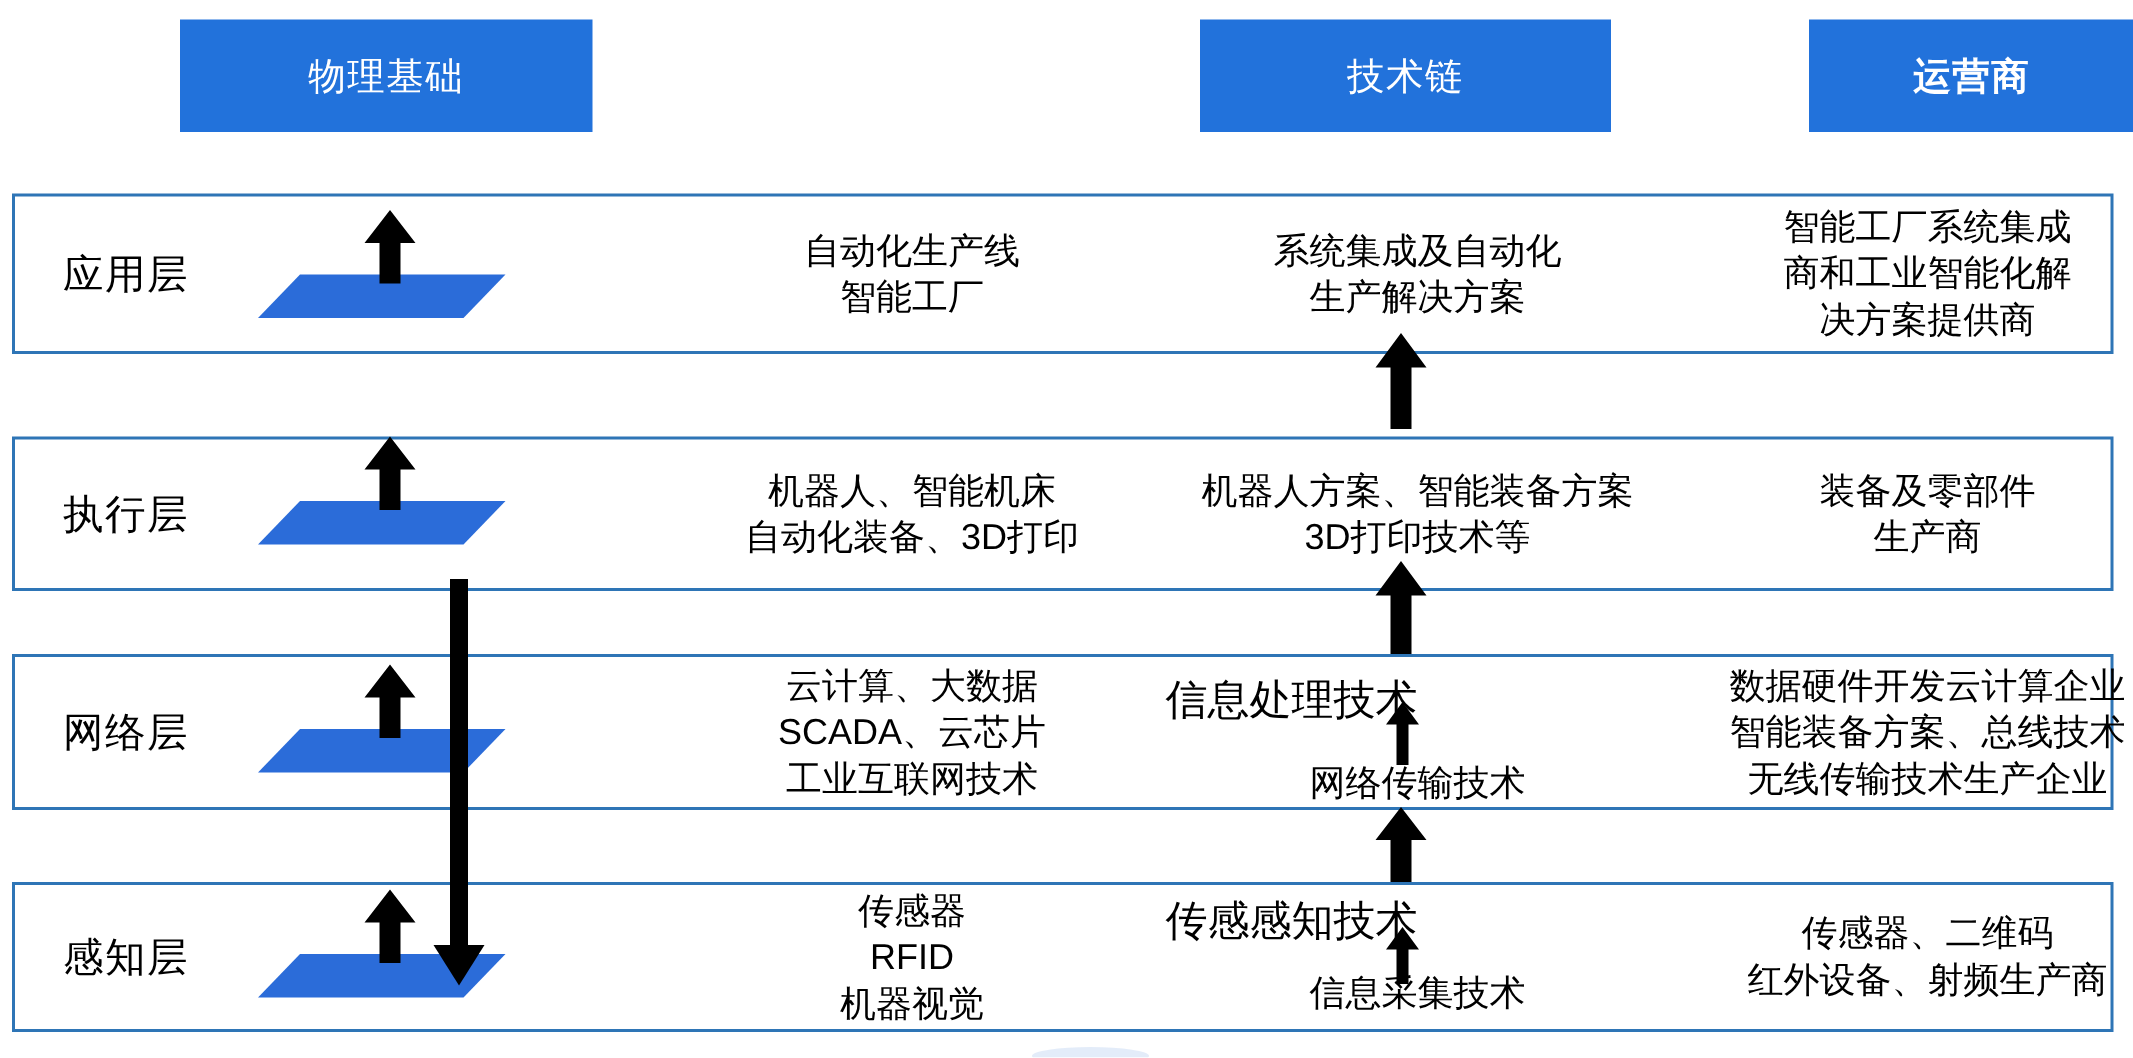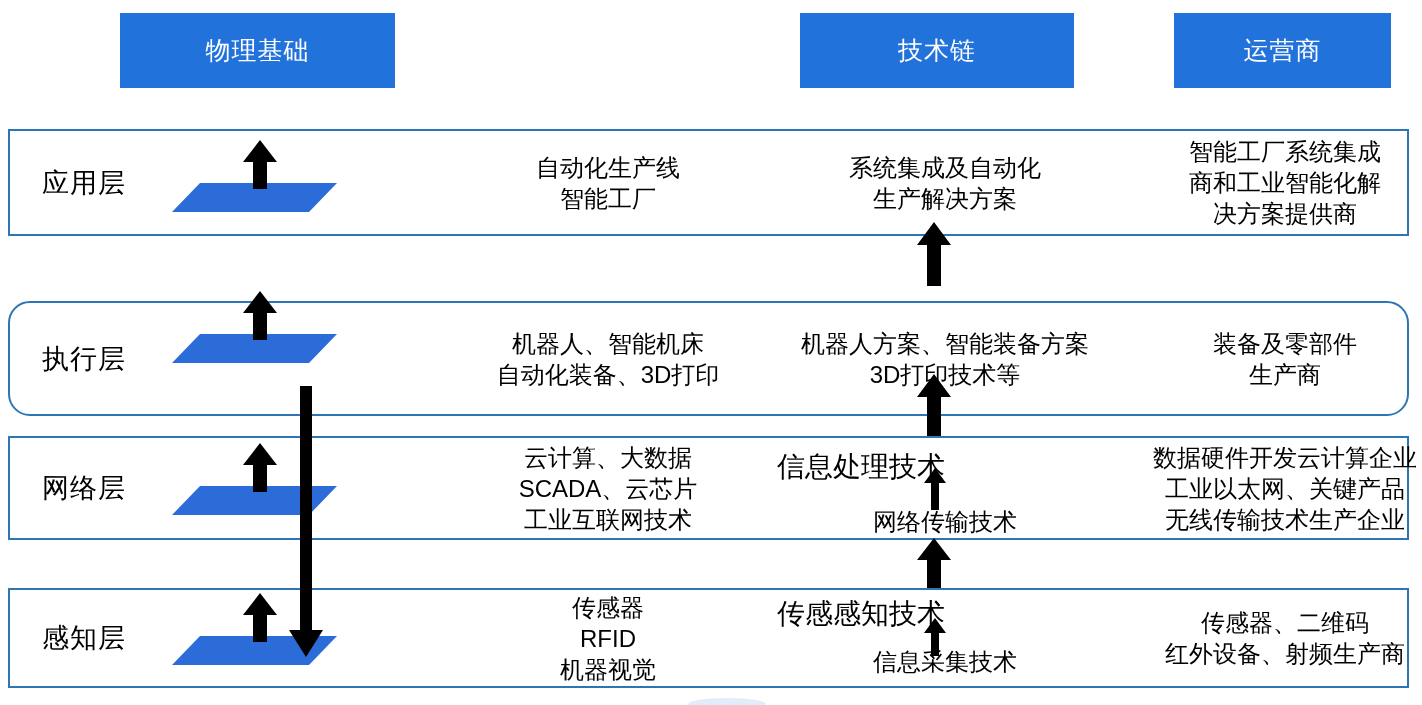--- a/index.html
+++ b/index.html
@@ -76,42 +76,42 @@
 <body>
 
 <div class="canvas">
 
   <div class="hdr-box" style="left:120px; width:275px;">
     <span>物理基础</span>
   </div>
   <div class="hdr-box" style="left:800px; width:274px;text-align:right;">
     <span>技术链</span>
   </div>
-  <div class="hdr-box" style="left:1174px; width:217px;">
+  <div class="hdr-box" style="left:1206px; width:217px;font-weight:bold;">
     <span>运营商</span>
   </div>
 
   <div class="layer-row" style="top:129px; height:107px;">
     <div class="layer-label">应用层</div>
     <div class="cell cell-kp">
       <span>自动化生产线</span>
       <span>智能工厂</span>
     </div>
     <div class="cell cell-tech">
       <span>系统集成及自动化</span>
       <span>生产解决方案</span>
     </div>
     <div class="cell cell-ops">
       <span>智能工厂系统集成</span>
       <span>商和工业智能化解</span>
       <span>决方案提供商</span>
     </div>
   </div>
 
-  <div class="layer-row" style="top:301px; height:115px;border-radius:22px;">
+  <div class="layer-row" style="top:291px; height:103px;">
     <div class="layer-label">执行层</div>
     <div class="cell cell-kp">
       <span>机器人、智能机床</span>
       <span>自动化装备、3D打印</span>
     </div>
     <div class="cell cell-tech">
       <span>机器人方案、智能装备方案</span>
       <span>3D打印技术等</span>
     </div>
     <div class="cell cell-ops">
@@ -124,21 +124,21 @@
     <div class="layer-label">网络层</div>
     <div class="cell cell-kp">
       <span>云计算、大数据</span>
       <span>SCADA、云芯片</span>
       <span>工业互联网技术</span>
     </div>
     <div class="tech-top" style="top:10px;">信息处理技术</div>
     <div class="tech-bottom" style="bottom:0;">网络传输技术</div>
     <div class="cell cell-ops">
       <span>数据硬件开发云计算企业</span>
-      <span>工业以太网、关键产品</span>
+      <span>智能装备方案、总线技术</span>
       <span>无线传输技术生产企业</span>
     </div>
   </div>
 
   <div class="layer-row" style="top:588px; height:100px;">
     <div class="layer-label">感知层</div>
     <div class="cell cell-kp">
       <span>传感器</span>
       <span>RFID</span>
       <span>机器视觉</span>

